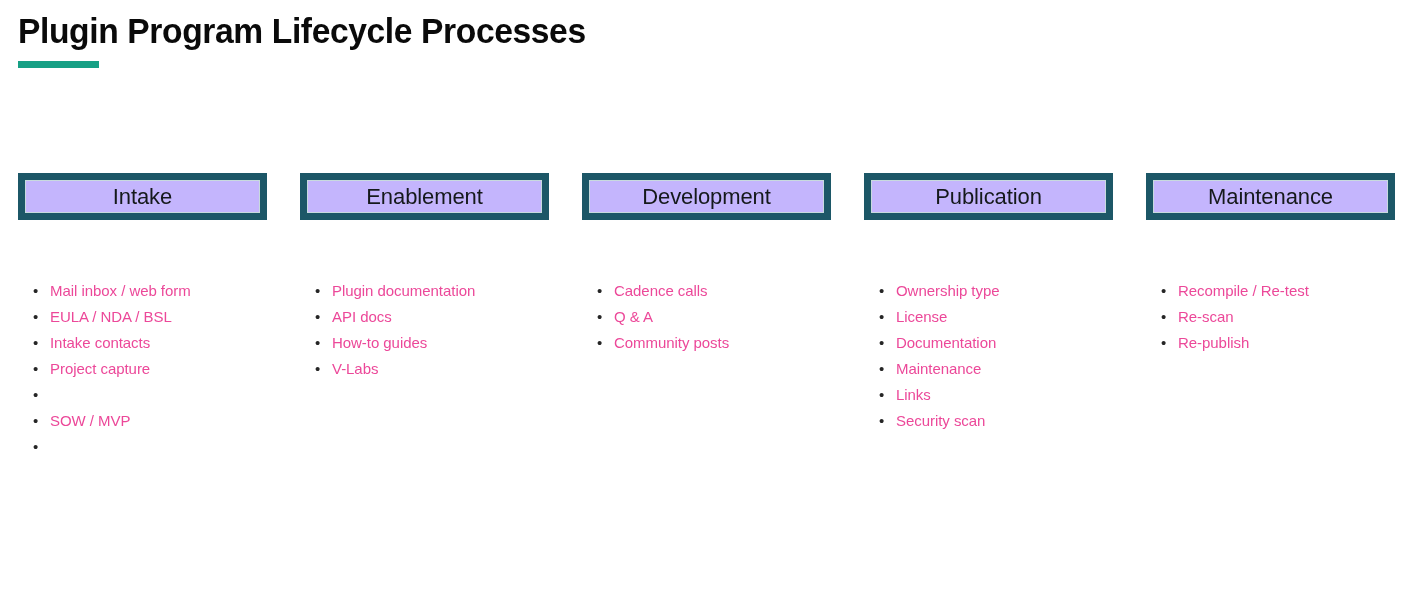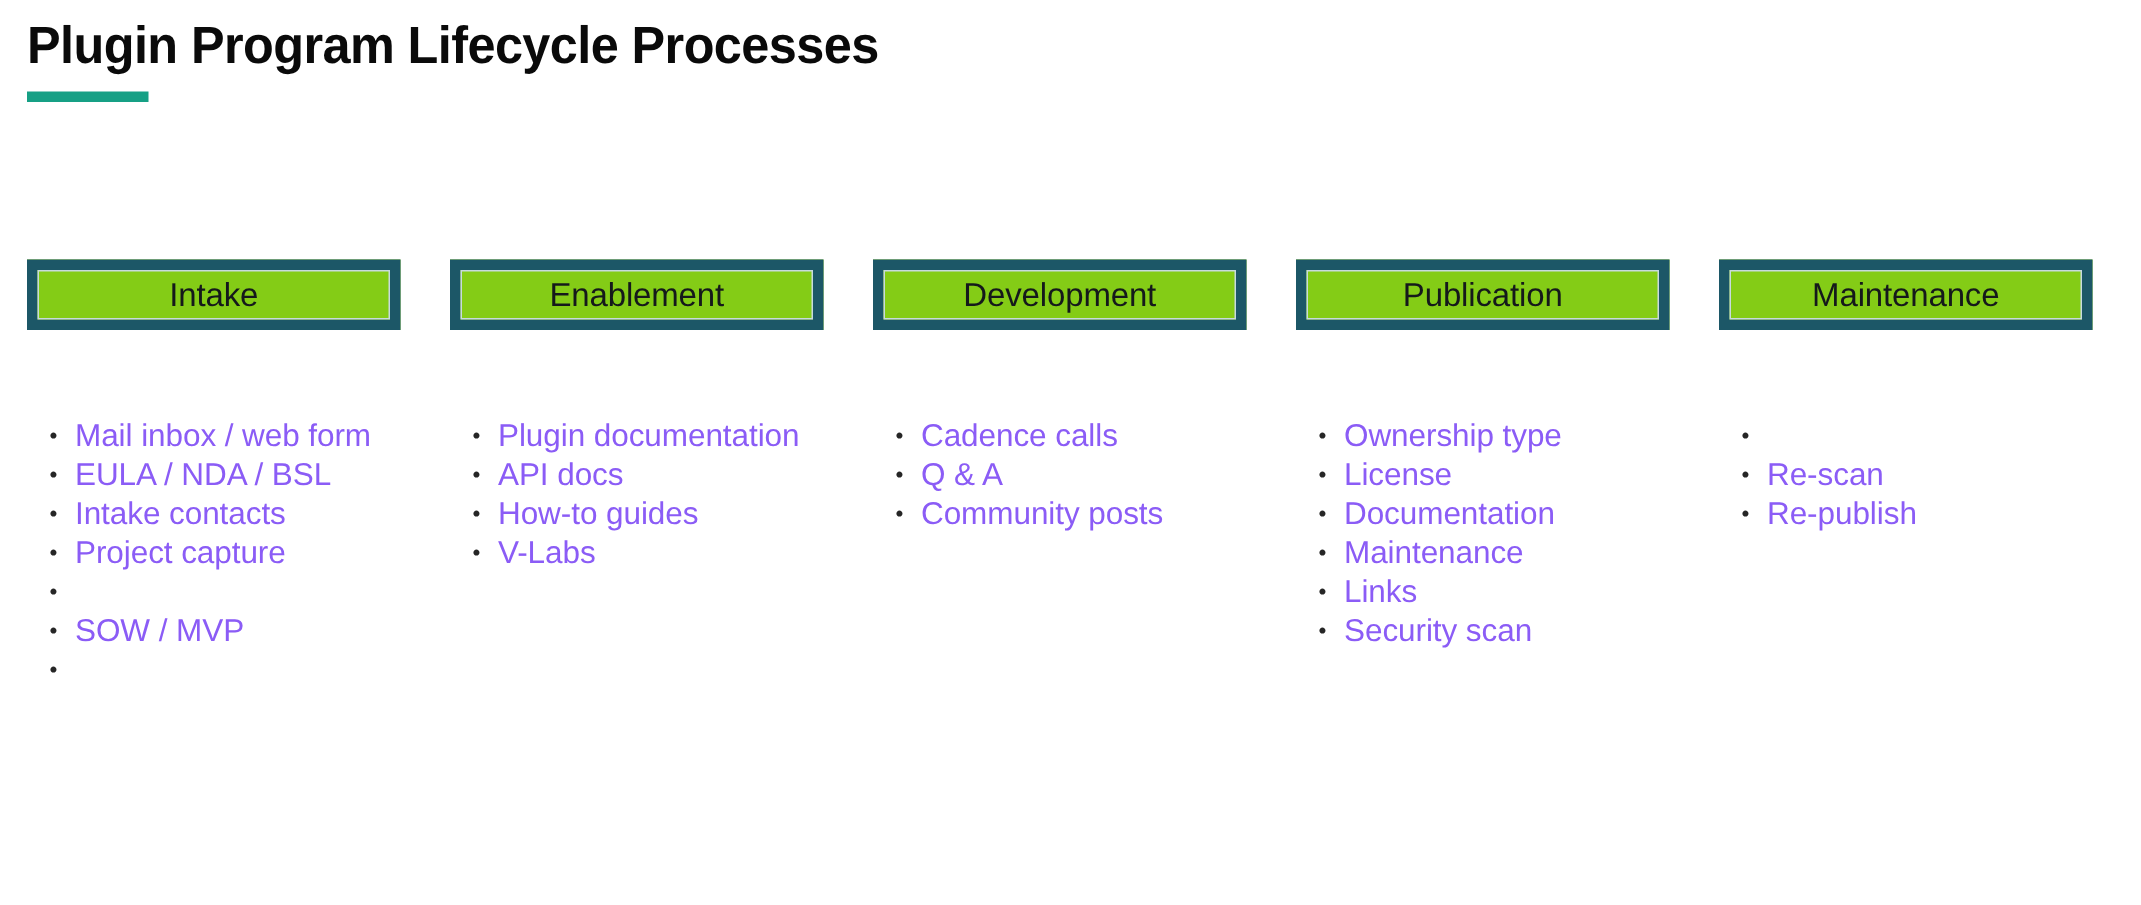--- a/index.html
+++ b/index.html
@@ -55,21 +55,21 @@
   .process-column {
     width: 249px;
     flex: 0 0 249px;
     position: relative;
   }
   .stage-header-box {
     box-sizing: border-box;
     width: 249px;
     height: 47px;
     border: 7px solid #1c5767;
-    background: #84cc16;
+    background: #c4b5fd;
     display: flex;
     align-items: center;
     justify-content: center;
     position: relative;
   }
   .stage-header-box::after {
     content: "";
     position: absolute;
     left: 0;
     top: 0;
@@ -108,23 +108,23 @@
     width: 32px;
     flex: 0 0 32px;
     padding-left: 15px;
     box-sizing: border-box;
     font-size: 15px;
     line-height: 26px;
     color: #262626;
   }
   .stage-item-label {
     font-family: "Liberation Sans", sans-serif;
-    font-size: 21px;
+    font-size: 15px;
     line-height: 26px;
-    color: #8b5cf6;
+    color: #ec4899;
     white-space: nowrap;
     letter-spacing: -0.05px;
   }
 </style>
 </head>
 <body>
 
 <div id="title-block">
   <div id="page-title">Plugin Program Lifecycle Processes</div>
   <div id="title-accent-bar"></div>
@@ -242,20 +242,21 @@
     </ul>
   </div>
 
   <div class="process-column">
     <div class="stage-header-box">
       <span class="stage-header-label">Maintenance</span>
     </div>
     <ul class="stage-items">
       <li class="stage-item">
         <span class="bullet-marker">•</span>
+        <span class="stage-item-label">Recompile / Re-test</span>
       </li>
       <li class="stage-item">
         <span class="bullet-marker">•</span>
         <span class="stage-item-label">Re-scan</span>
       </li>
       <li class="stage-item">
         <span class="bullet-marker">•</span>
         <span class="stage-item-label">Re-publish</span>
       </li>
     </ul>

